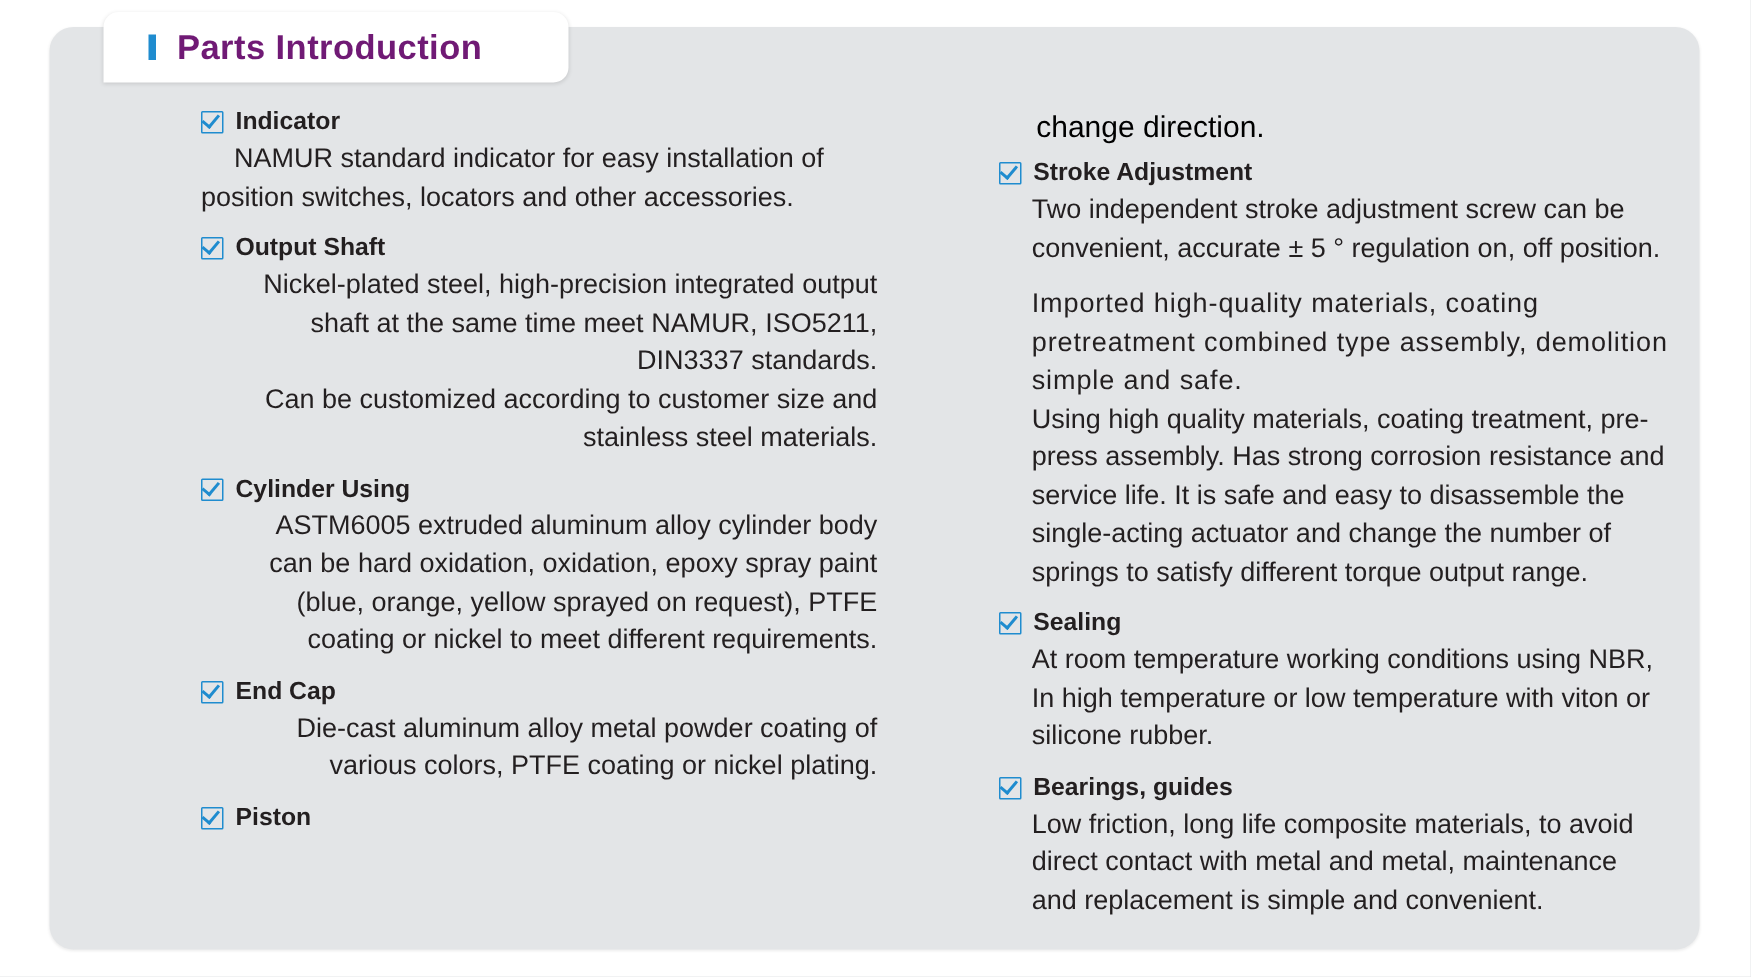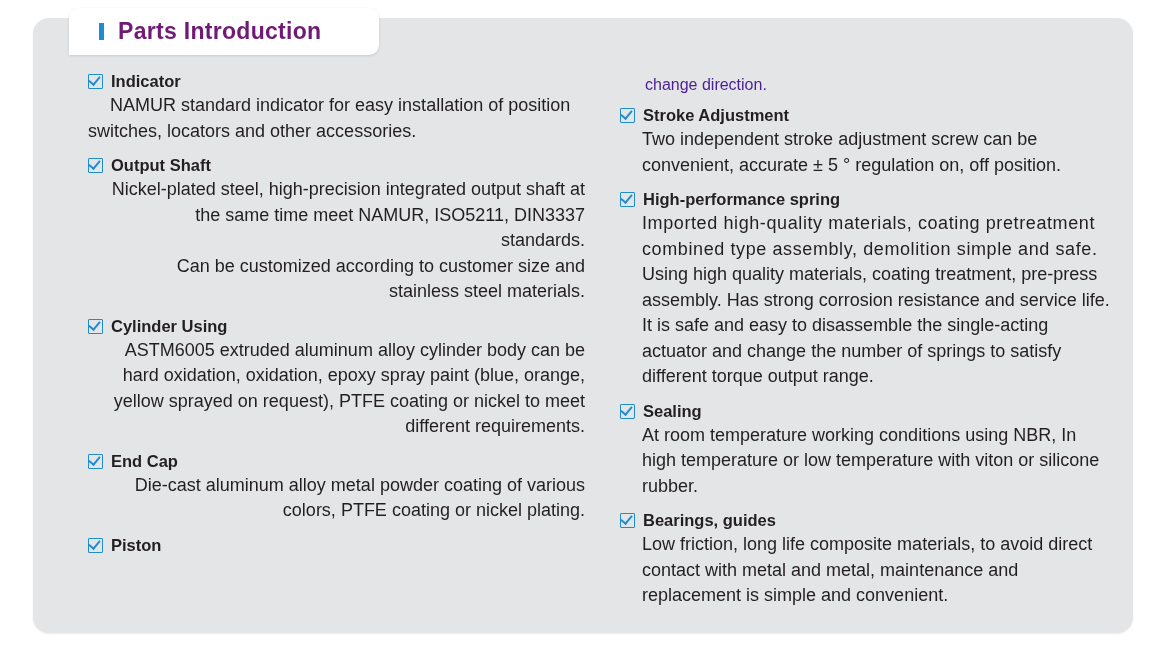--- a/index.html
+++ b/index.html
@@ -62,34 +62,35 @@
     left: 33px;
     top: 72px;
     width: 1100px;
     height: 555px;
     display: flex;
     box-sizing: border-box;
   }
   .col {
     box-sizing: border-box;
     position: relative;
+    margin-left: 46px;
   }
   .col-left {
     width: 570px;
     padding: 0 18px 0 55px;
   }
   .col-right {
     width: 530px;
     padding: 0 20px 0 17px;
   }
 
   .cont-line {
-    font-size: 16px;
+    font-size: 20px;
     line-height: 26px;
-    color: #4c1d95;
+    color: #000000;
     margin: 0 0 0 25px;
   }
 
   .item {
     margin-bottom: 12px;
   }
   .item-head {
     display: flex;
     align-items: center;
     margin-bottom: 2px;
@@ -203,24 +204,20 @@
 
     <div class="item" style="margin-top:8px">
       <div class="item-head">
         <span class="check-icon"></span>
         <span class="item-title">Stroke Adjustment</span>
       </div>
       <div class="item-body">Two independent stroke adjustment screw can be convenient, accurate ± 5 ° regulation on, off position.</div>
     </div>
 
     <div class="item">
-      <div class="item-head">
-        <span class="check-icon"></span>
-        <span class="item-title">High-performance spring</span>
-      </div>
       <div class="item-body spaced">Imported high-quality materials, coating pretreatment combined type assembly, demolition simple and safe.</div>
       <div class="item-body">Using high quality materials, coating treatment, pre-press assembly. Has strong corrosion resistance and service life. It is safe and easy to disassemble the single-acting actuator and change the number of springs to satisfy different torque output range.</div>
     </div>
 
     <div class="item">
       <div class="item-head">
         <span class="check-icon"></span>
         <span class="item-title">Sealing</span>
       </div>
       <div class="item-body">At room temperature working conditions using NBR, In high temperature or low temperature with viton or silicone rubber.</div>

